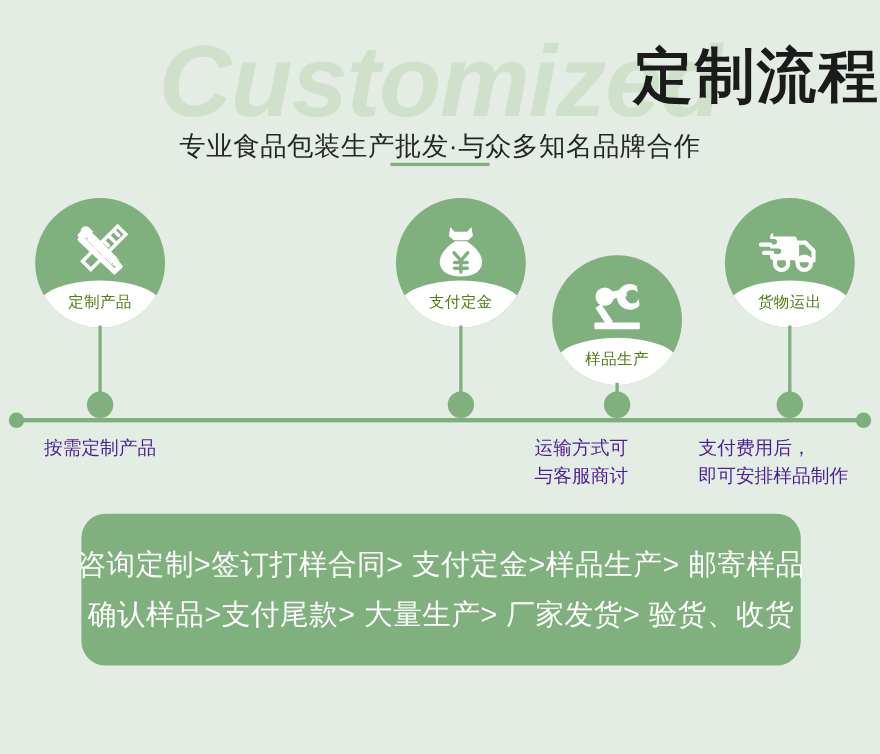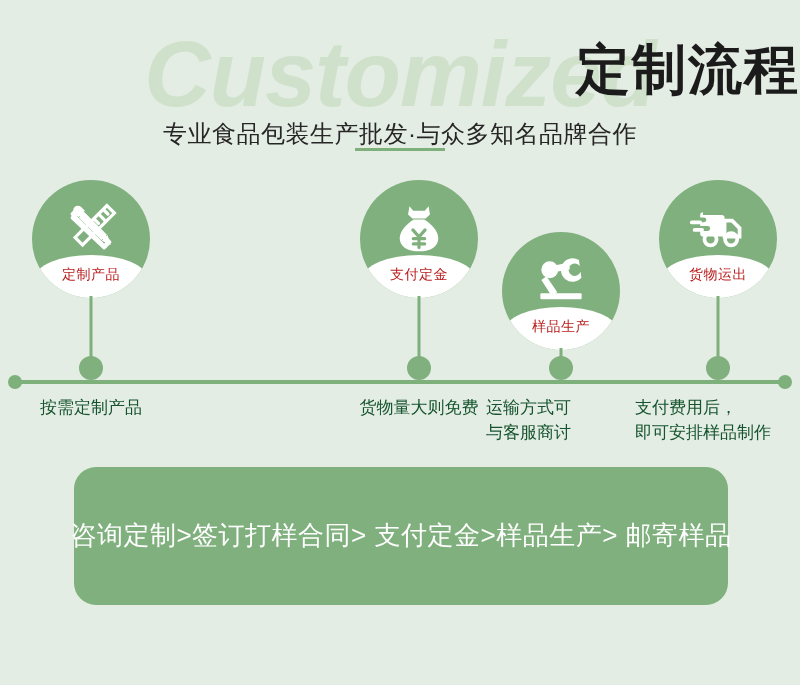--- a/index.html
+++ b/index.html
@@ -142,21 +142,21 @@
     border-radius: 50%;
     background: #ffffff;
     display: flex;
     align-items: center;
     justify-content: center;
     box-sizing: border-box;
     padding-bottom: 6px;
   }
   .pill span {
     font-size: 14px;
-    color: #b91c1c;
+    color: #4d7c0f;
     letter-spacing: 0.5px;
     white-space: nowrap;
   }
   .stem {
     position: absolute;
     left: 50%;
     transform: translateX(-50%);
     width: 3px;
     background: #7eb07c;
   }
@@ -170,21 +170,21 @@
     background: #7fb07d;
   }
   .step-caption {
     position: absolute;
     left: 50%;
     transform: translateX(-50%);
     top: 226px;
     width: 180px;
     text-align: center;
     font-size: 17px;
-    color: #14532d;
+    color: #4c1d95;
     line-height: 1.45;
     white-space: pre-line;
   }
   .step-caption.left-align { text-align: left; }
 
   
   .flow-box {
     position: absolute;
     left: 74px;
     top: 467px;
@@ -273,21 +273,20 @@
               <path d="M32 41 V53"></path>
             </g>
           </svg>
         </div>
         <div class="pill">
           <span>支付定金</span>
         </div>
       </div>
       <div class="stem" style="top:126px; height:72px;"></div>
       <div class="node-dot" style="top:186px;"></div>
-      <div class="step-caption">货物量大则免费</div>
     </div>
 
     <div class="step" style="left:638px;">
       <div class="bubble" style="top:10px;">
         <div class="icon-wrap">
           <svg width="60" height="60" viewBox="0 0 64 64">
             <path d="M14 17 h20 a3 3 0 0 1 3 3 v20 h-23 a3 3 0 0 1 -3 -3 v-3 h8 a2.6 2.6 0 0 0 0 -5.2 h-8 v-4 h4 a2.6 2.6 0 0 0 0 -5.2 h-4 v-2.6 a3 3 0 0 1 3 -3 Z" fill="#ffffff" transform="translate(2,0)"></path>
             <path d="M39 23 h8 l8 8 v9 h-16 Z" fill="none" stroke="#ffffff" stroke-width="4"></path>
             <circle cx="24" cy="43" r="6.5" fill="none" stroke="#ffffff" stroke-width="4"></circle>
             <circle cx="46" cy="43" r="6.5" fill="none" stroke="#ffffff" stroke-width="4"></circle>
@@ -323,15 +322,16 @@
       <div class="stem" style="top:178px; height:20px;"></div>
       <div class="node-dot" style="top:186px;"></div>
       <div class="step-caption left-align" style="width:150px; transform:translateX(-50%); left:50%;">运输方式可
 与客服商讨</div>
     </div>
 
   </div>
 
   <div class="flow-box">
     <div class="flow-line">咨询定制&gt;签订打样合同&gt; 支付定金&gt;样品生产&gt; 邮寄样品</div>
+    <div class="flow-line">确认样品&gt;支付尾款&gt; 大量生产&gt; 厂家发货&gt; 验货、收货</div>
   </div>
 
 </div>
 
 </body></html>

